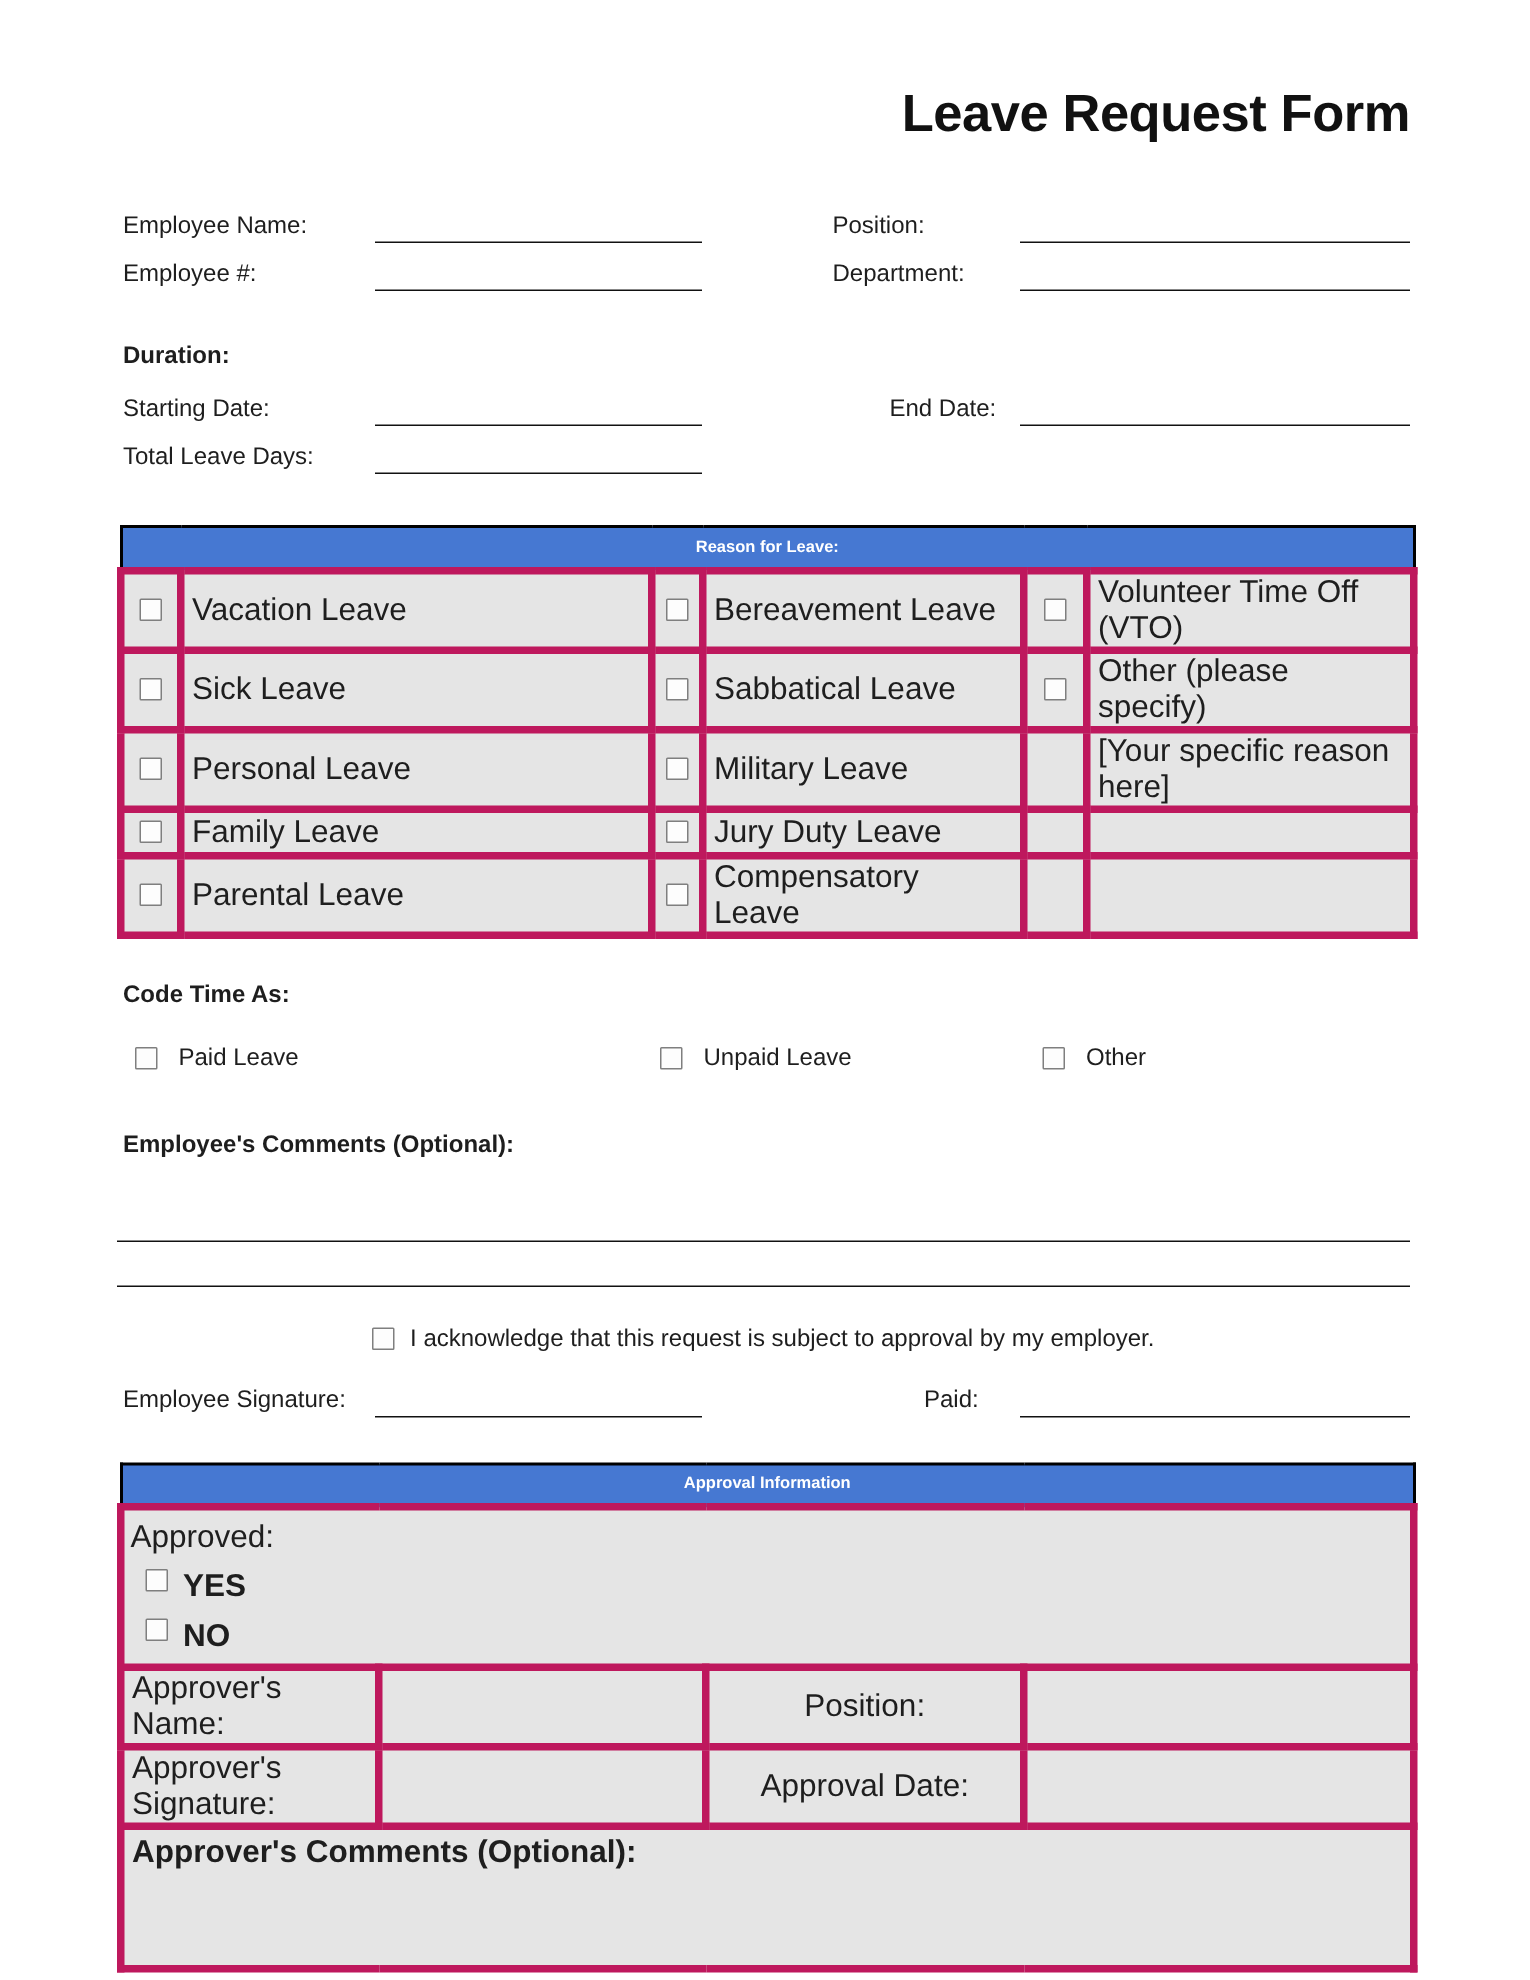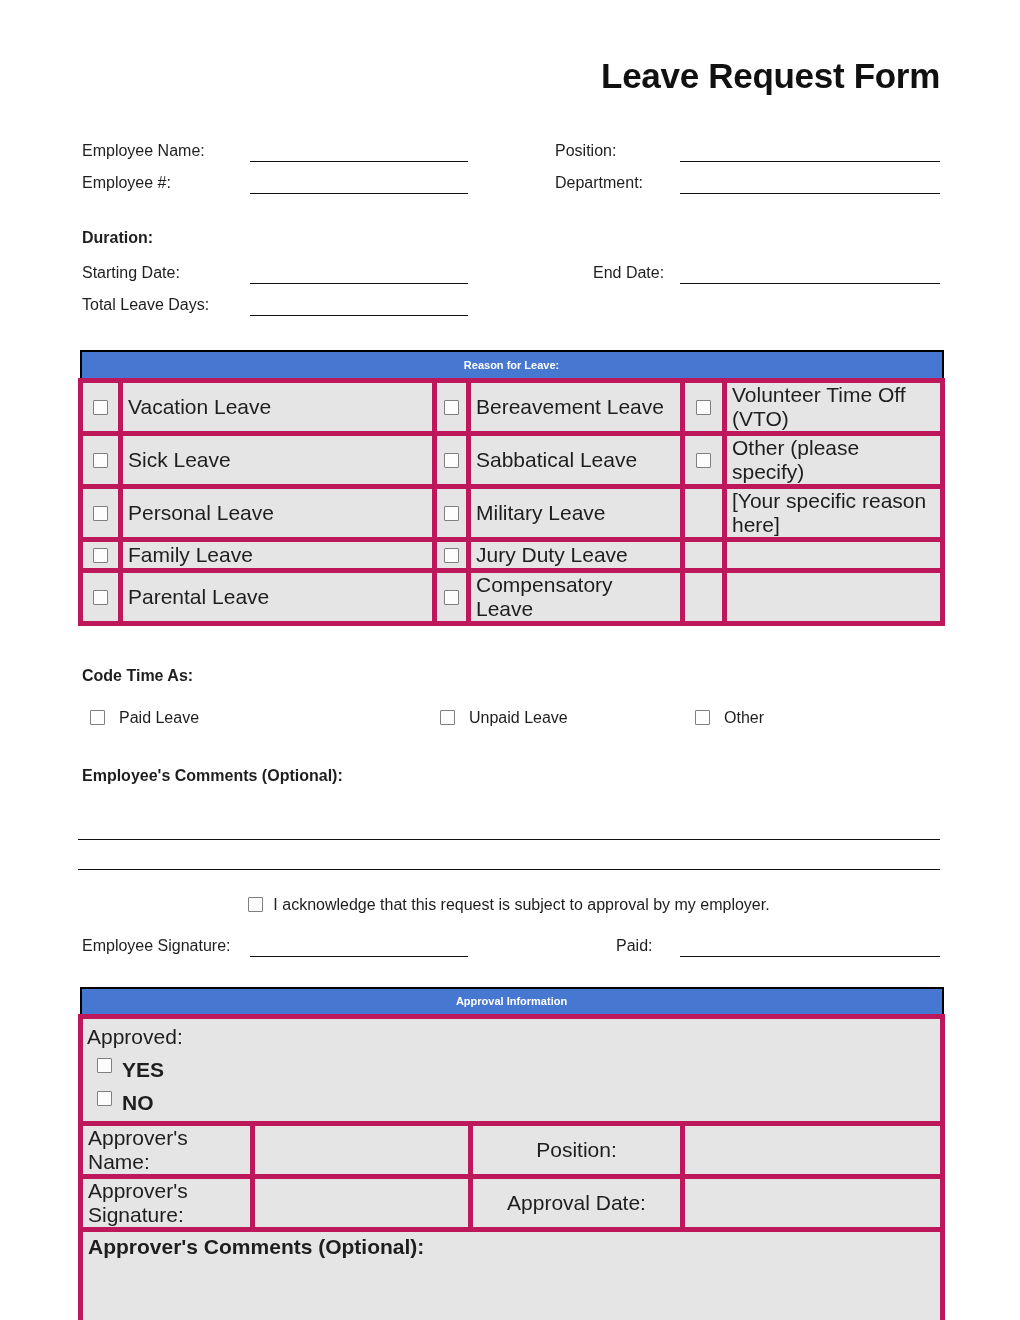--- a/index.html
+++ b/index.html
@@ -229,21 +229,21 @@
       <td class="cb"><span class="checkbox"></span></td>
       <td>Parental Leave</td>
       <td class="cb"><span class="checkbox"></span></td>
       <td>Compensatory Leave</td>
       <td class="cb"></td>
       <td></td>
     </tr>
   </tbody>
     </table>
 
-  <div class="section-label" style="margin-top:38px;">Code Time As:</div>
+  <div class="section-label" style="margin-top:26px;">Code Time As:</div>
 
   <div class="ct-options">
     <div class="ct-opt o1">
       <span class="checkbox"></span>
       <span>Paid Leave</span>
     </div>
     <div class="ct-opt o2">
       <span class="checkbox"></span>
       <span>Unpaid Leave</span>
     </div>

